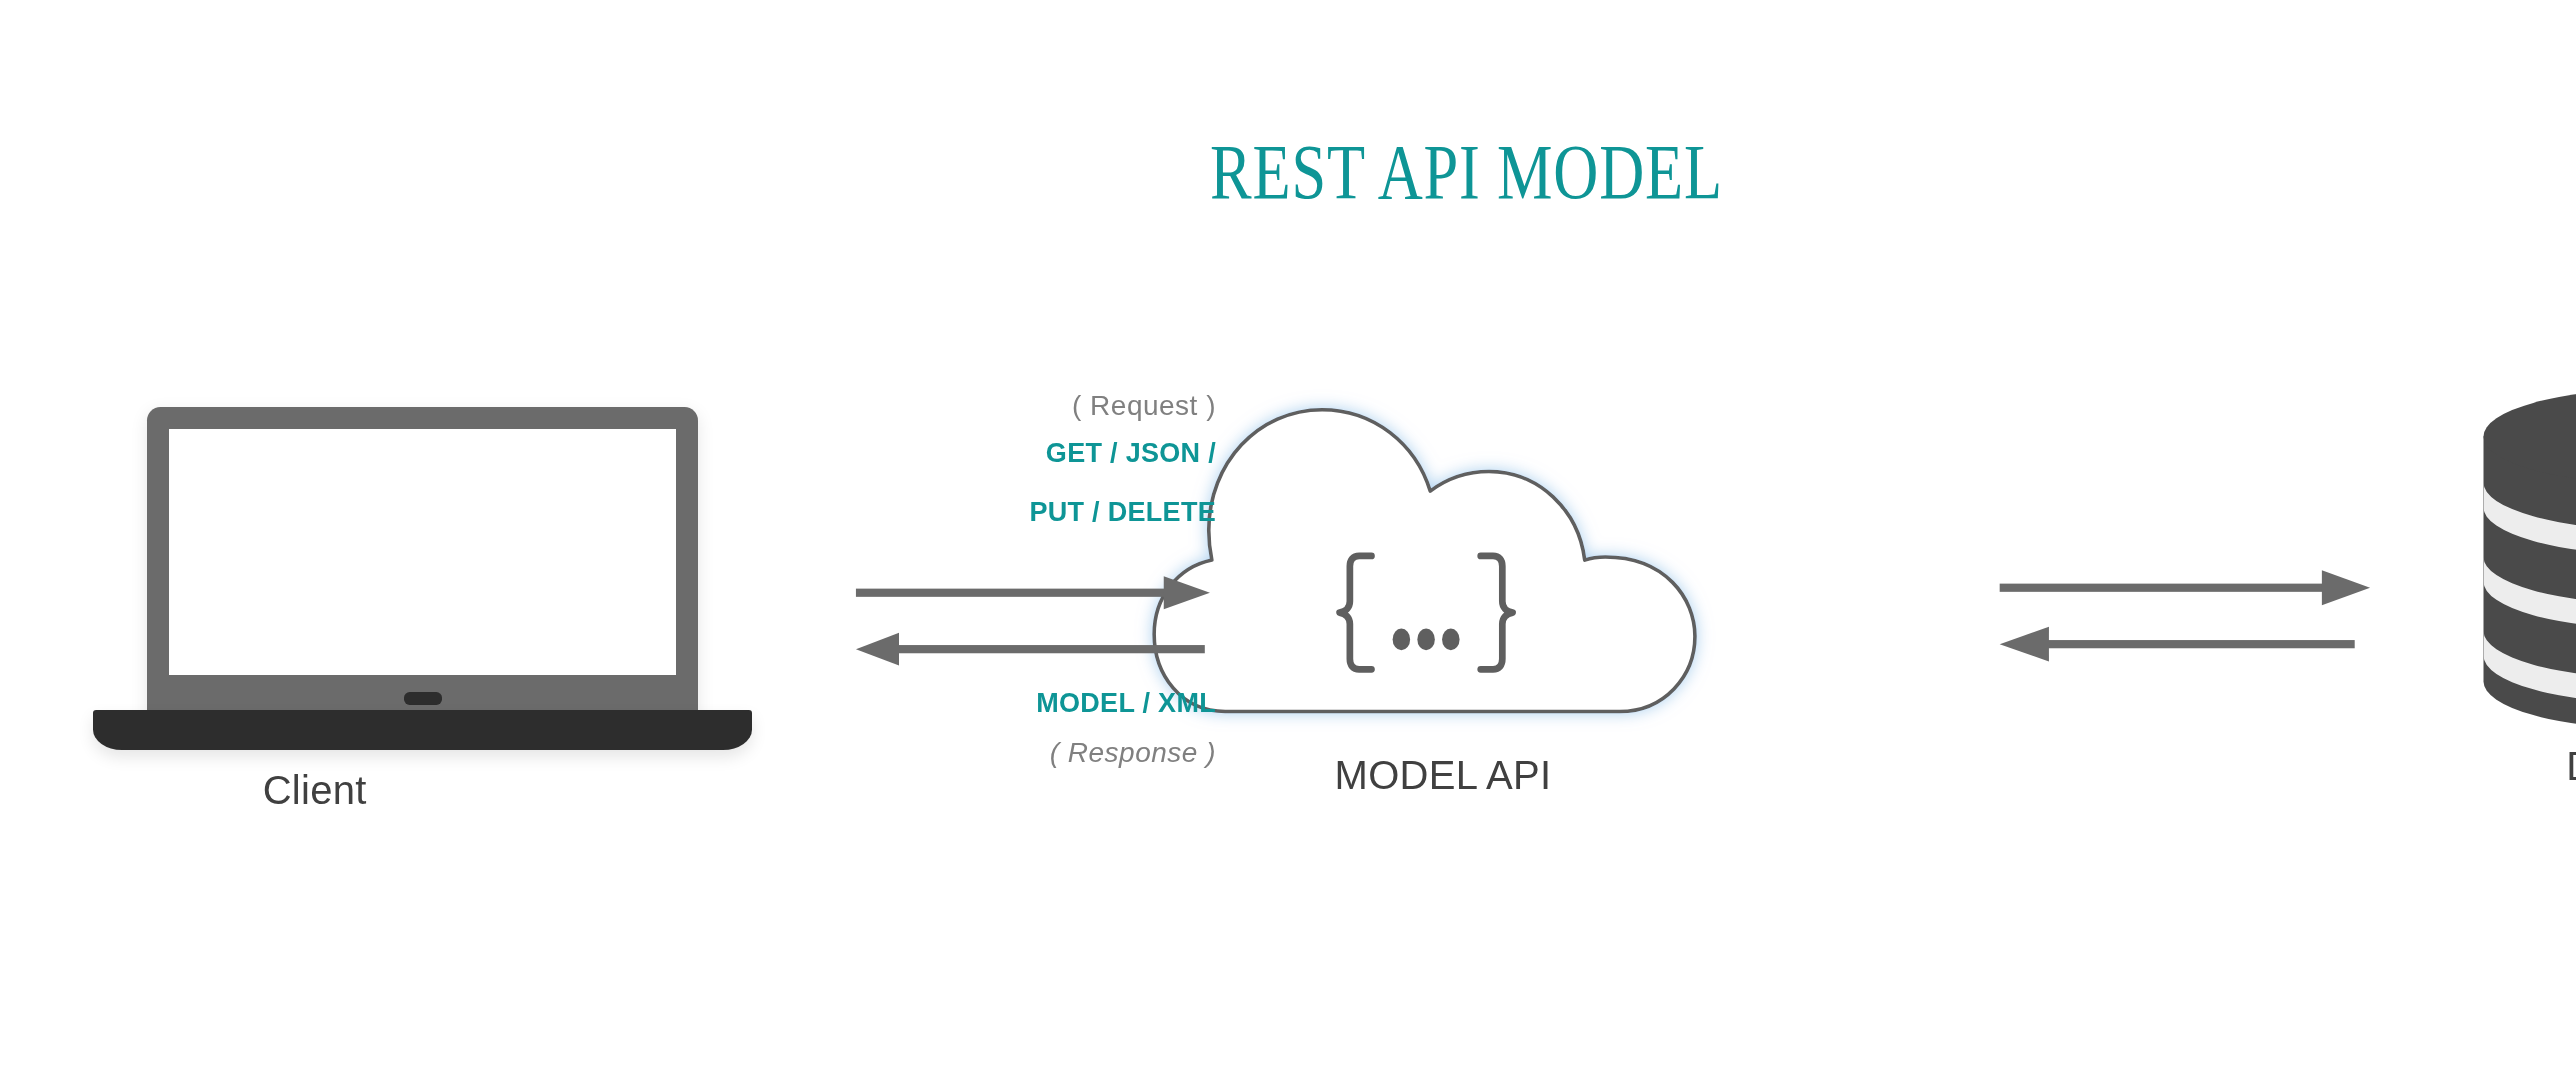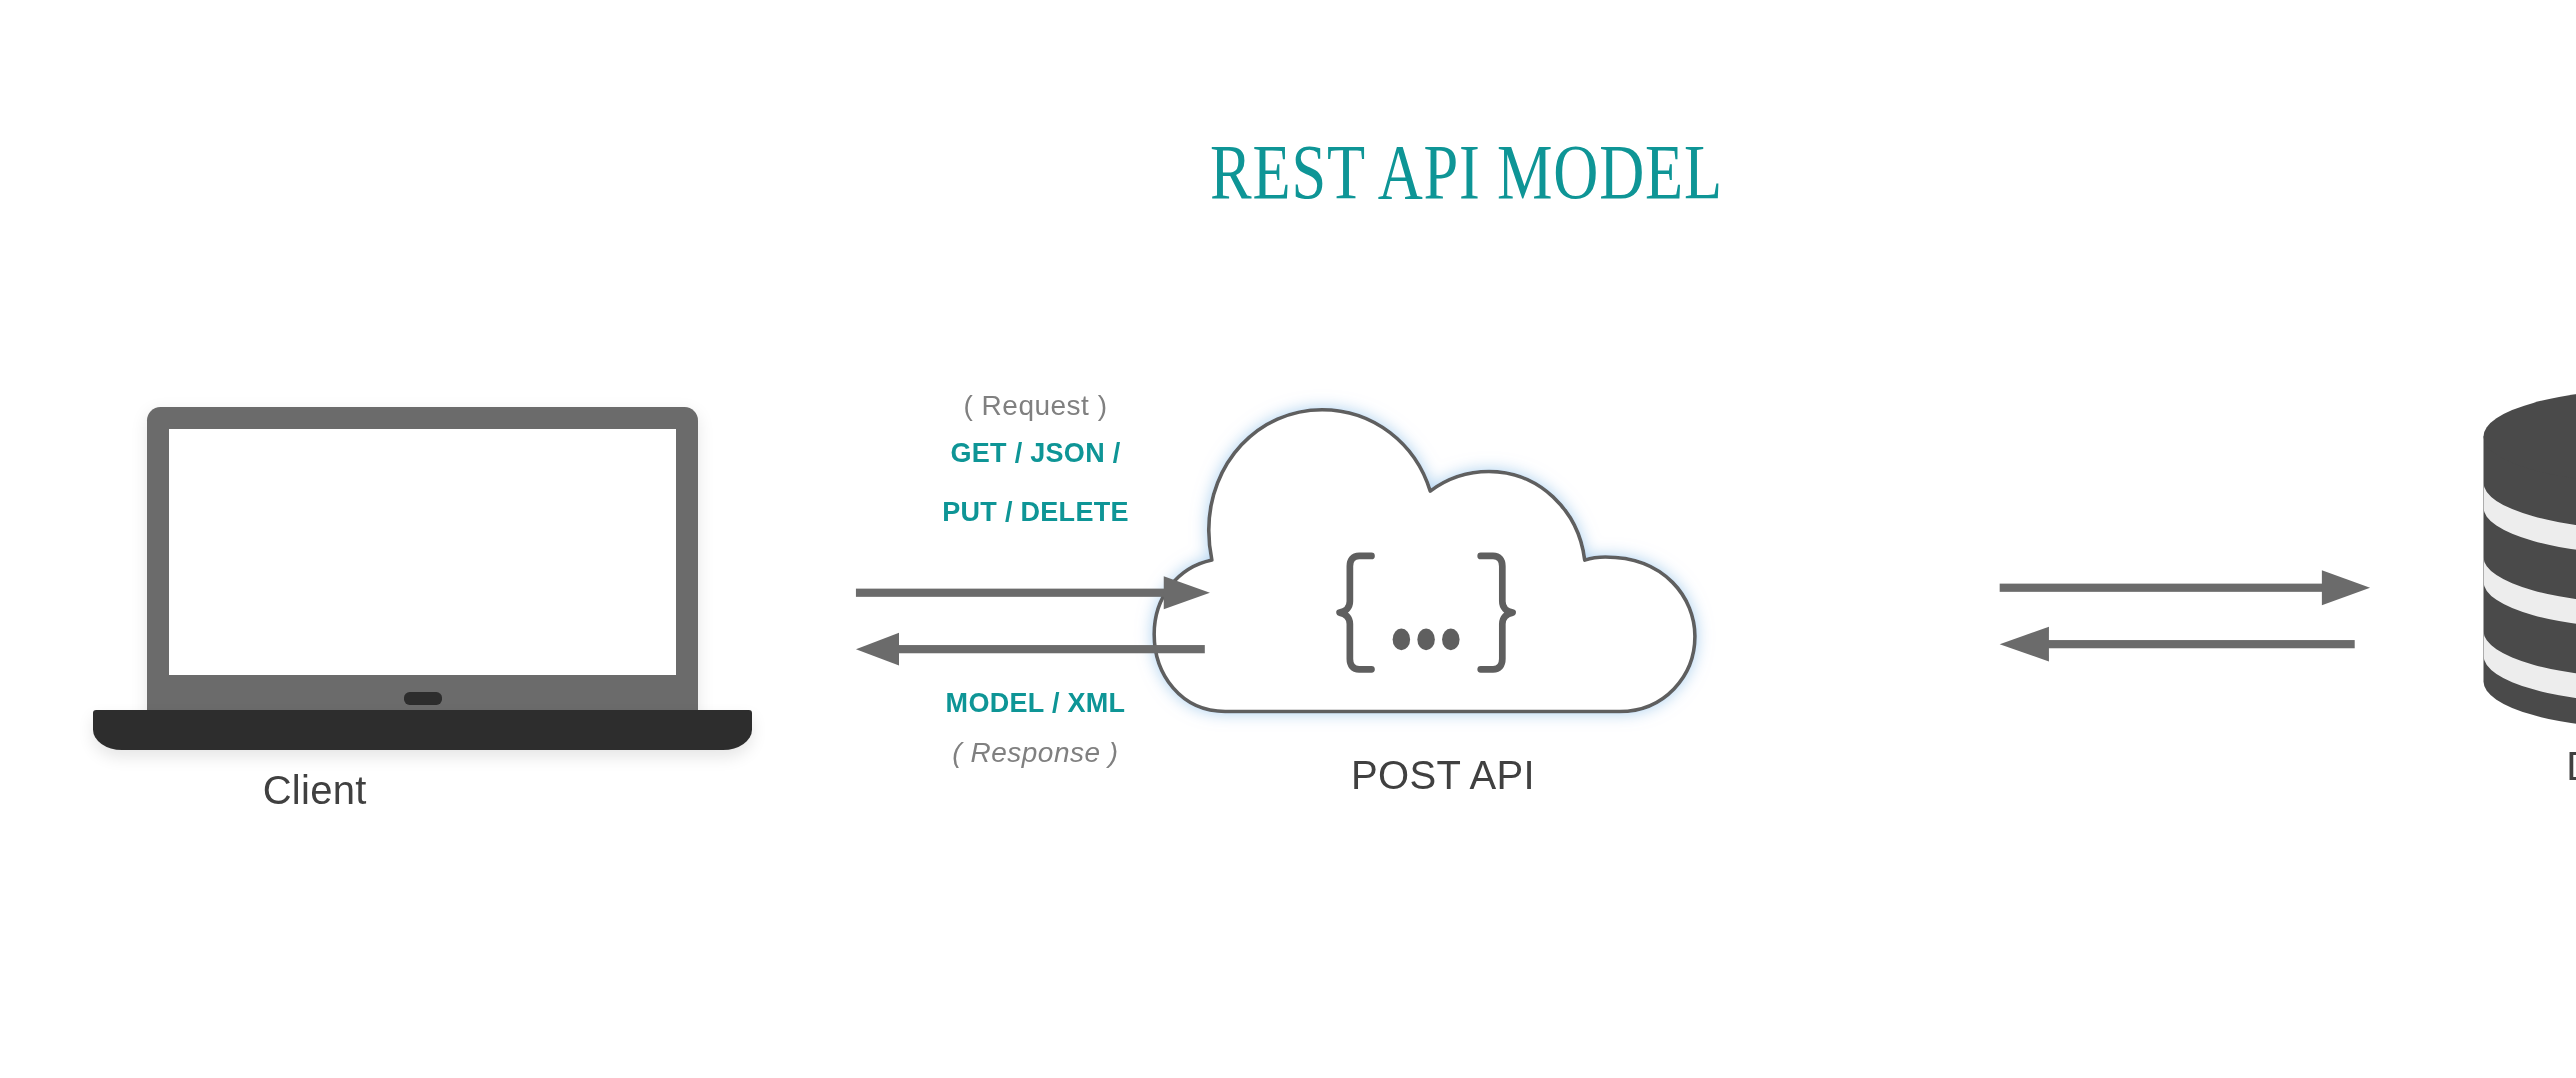--- a/index.html
+++ b/index.html
@@ -107,21 +107,21 @@
   .arrow-group { position: absolute; }
   .arrow-group svg { display: block; overflow: visible; }
 
   #arrows-client-api { left: 855px; top: 564px; width: 361px; height: 118px; }
   #arrows-api-db     { left: 1999px; top: 559px; width: 381px; height: 118px; }
 
   
   .edge-label {
     position: absolute;
     width: 361px;
-    text-align: center;
+    text-align: right;
     white-space: nowrap;
     line-height: 1.0;
   }
   .edge-label.muted { color: #808080; font-size: 28px; font-weight: 400; letter-spacing: 0.5px; }
   .edge-label.accent { color: #0e9596; font-size: 27px; font-weight: 700; letter-spacing: 0.3px; }
 
   #label-request       { left: 855px; top: 392px; }
   #label-methods-line1 { left: 855px; top: 440px; }
   #label-methods-line2 { left: 855px; top: 499px; }
   #label-format        { left: 855px; top: 690px; }
@@ -189,21 +189,21 @@
                L 644,538" fill="none" stroke="#5f5f5f" stroke-width="13" stroke-linecap="round" stroke-linejoin="round"></path>
 
       <g fill="#5f5f5f">
         <ellipse cx="490" cy="480" rx="17" ry="21"></ellipse>
         <ellipse cx="538" cy="480" rx="17" ry="21"></ellipse>
         <ellipse cx="586" cy="480" rx="17" ry="21"></ellipse>
       </g>
     </svg>
   </div>
 
-  <div class="node-caption">POST API</div>
+  <div class="node-caption">MODEL API</div>
 </div>
 
 <div class="node" id="db-node">
 
   <div class="db-wrap">
     <svg viewBox="0 0 700 660" xmlns="http://www.w3.org/2000/svg">
       <defs>
         <clipPath id="dbBody">
           <path d="M 20,92 L 20,568 A 330,92 0 0 0 680,568 L 680,92 Z"></path>
         </clipPath>

